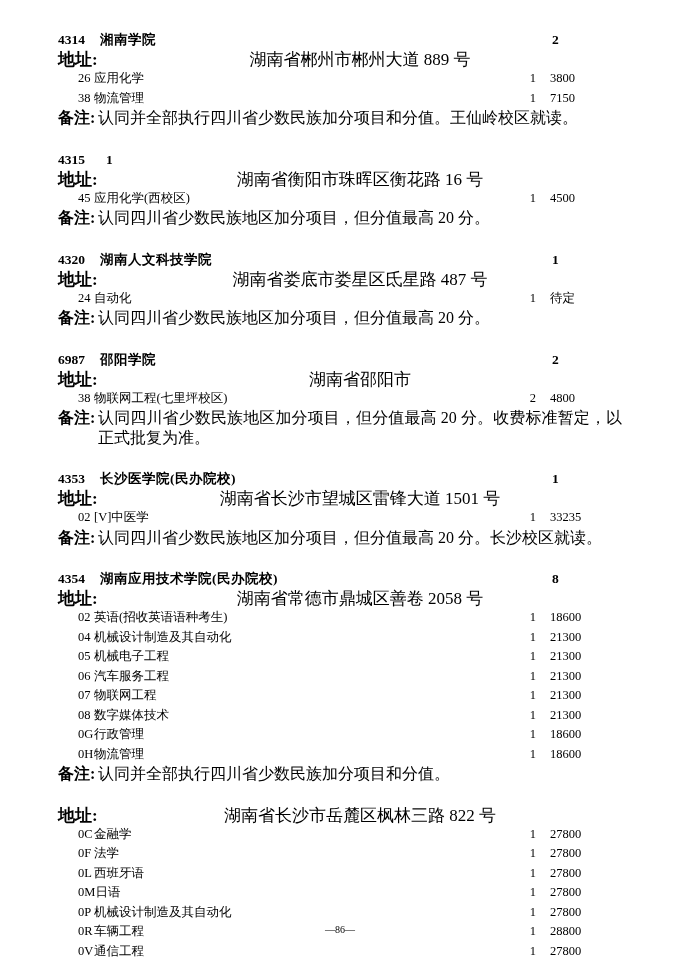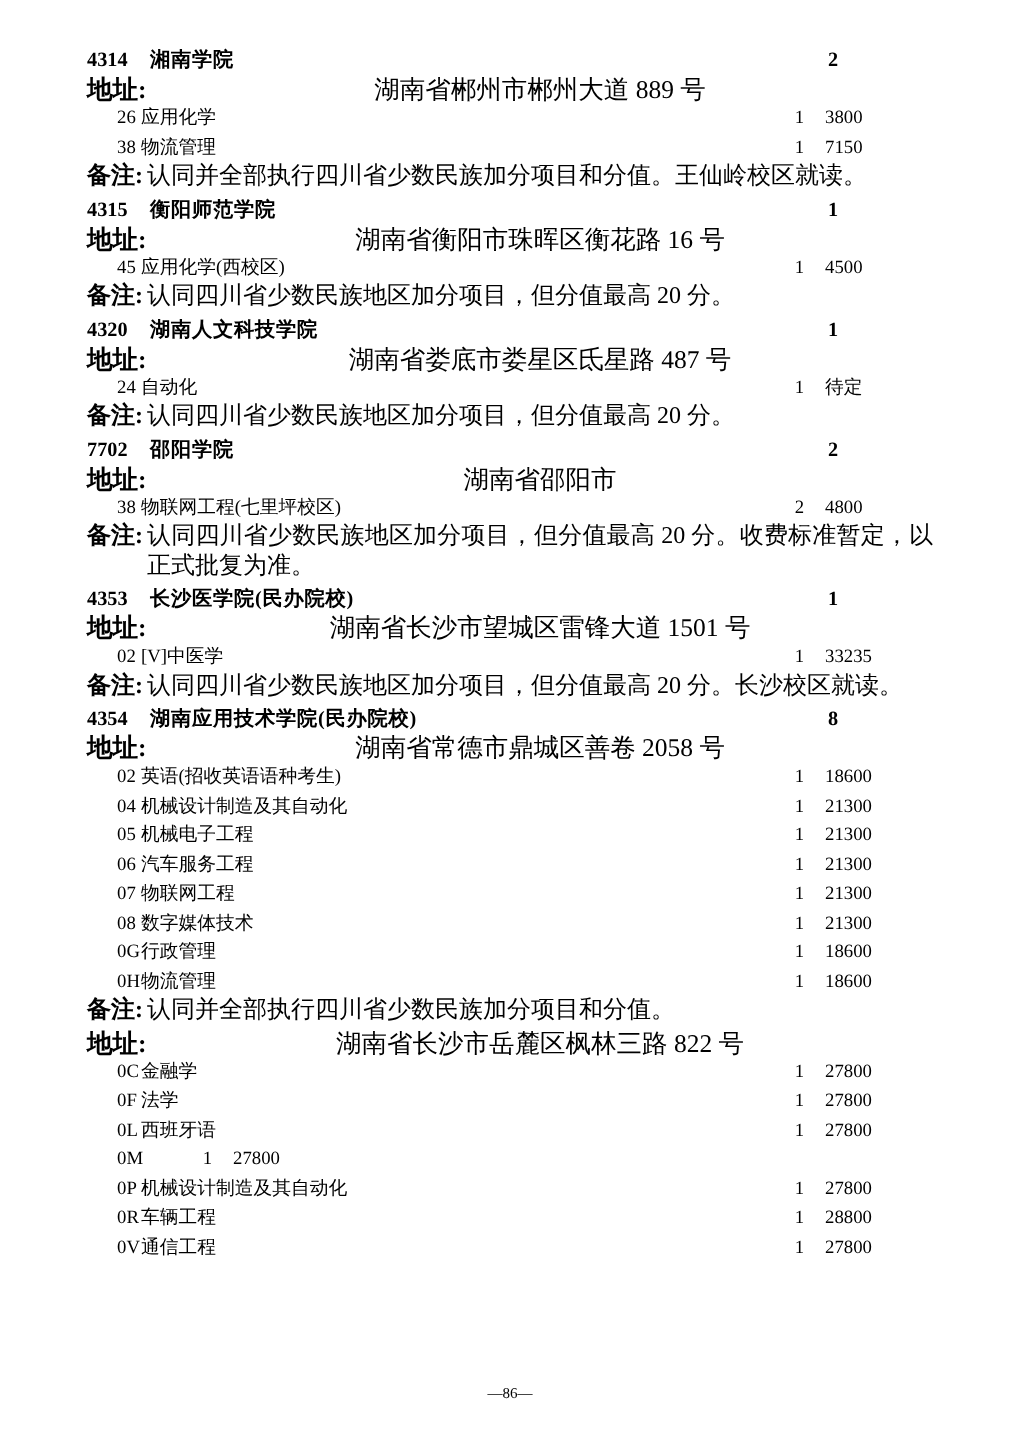--- a/index.html
+++ b/index.html
@@ -19,21 +19,21 @@
     width: 680px;
     height: 961px;
     box-sizing: border-box;
     padding: 30px 58px 16px 58px;
     position: relative;
   }
   .school {
     margin-bottom: 2px;
   }
   .school + .school {
-    margin-top: 2px;
+    margin-top: 22px;
   }
   .sch-head {
     display: flex;
     align-items: baseline;
     font-weight: bold;
     font-size: 13.5px;
     line-height: 20px;
   }
   .sch-code {
     width: 42px;
@@ -145,21 +145,20 @@
           </li>
         </ul>
         <div class="note">
           <span class="note-label">备注:</span>
           <span class="note-text">认同并全部执行四川省少数民族加分项目和分值。王仙岭校区就读。</span>
         </div>
       </div>
       <div class="school">
         <div class="sch-head">
           <span class="sch-code">4315</span>
-          <span class="sch-name">衡阳师范学院</span>
           <span class="sch-plan">1</span>
         </div>
         <div class="addr">
           <span class="addr-label">地址:</span>
           <span class="addr-text">湖南省衡阳市珠晖区衡花路 16 号</span>
         </div>
         <ul class="majors">
           <li class="major">
             <span class="m-code">45</span>
             <span class="m-name">应用化学(西校区)</span>
@@ -190,21 +189,21 @@
             <span class="m-fee">待定</span>
           </li>
         </ul>
         <div class="note">
           <span class="note-label">备注:</span>
           <span class="note-text">认同四川省少数民族地区加分项目，但分值最高 20 分。</span>
         </div>
       </div>
       <div class="school">
         <div class="sch-head">
-          <span class="sch-code">7702</span>
+          <span class="sch-code">6987</span>
           <span class="sch-name">邵阳学院</span>
           <span class="sch-plan">2</span>
         </div>
         <div class="addr">
           <span class="addr-label">地址:</span>
           <span class="addr-text">湖南省邵阳市</span>
         </div>
         <ul class="majors">
           <li class="major">
             <span class="m-code">38</span>
@@ -325,20 +324,21 @@
             <span class="m-fee">27800</span>
           </li>
           <li class="major">
             <span class="m-code">0L</span>
             <span class="m-name">西班牙语</span>
             <span class="m-num">1</span>
             <span class="m-fee">27800</span>
           </li>
           <li class="major">
             <span class="m-code">0M</span>
+            <span class="m-name">日语</span>
             <span class="m-num">1</span>
             <span class="m-fee">27800</span>
           </li>
           <li class="major">
             <span class="m-code">0P</span>
             <span class="m-name">机械设计制造及其自动化</span>
             <span class="m-num">1</span>
             <span class="m-fee">27800</span>
           </li>
           <li class="major">

